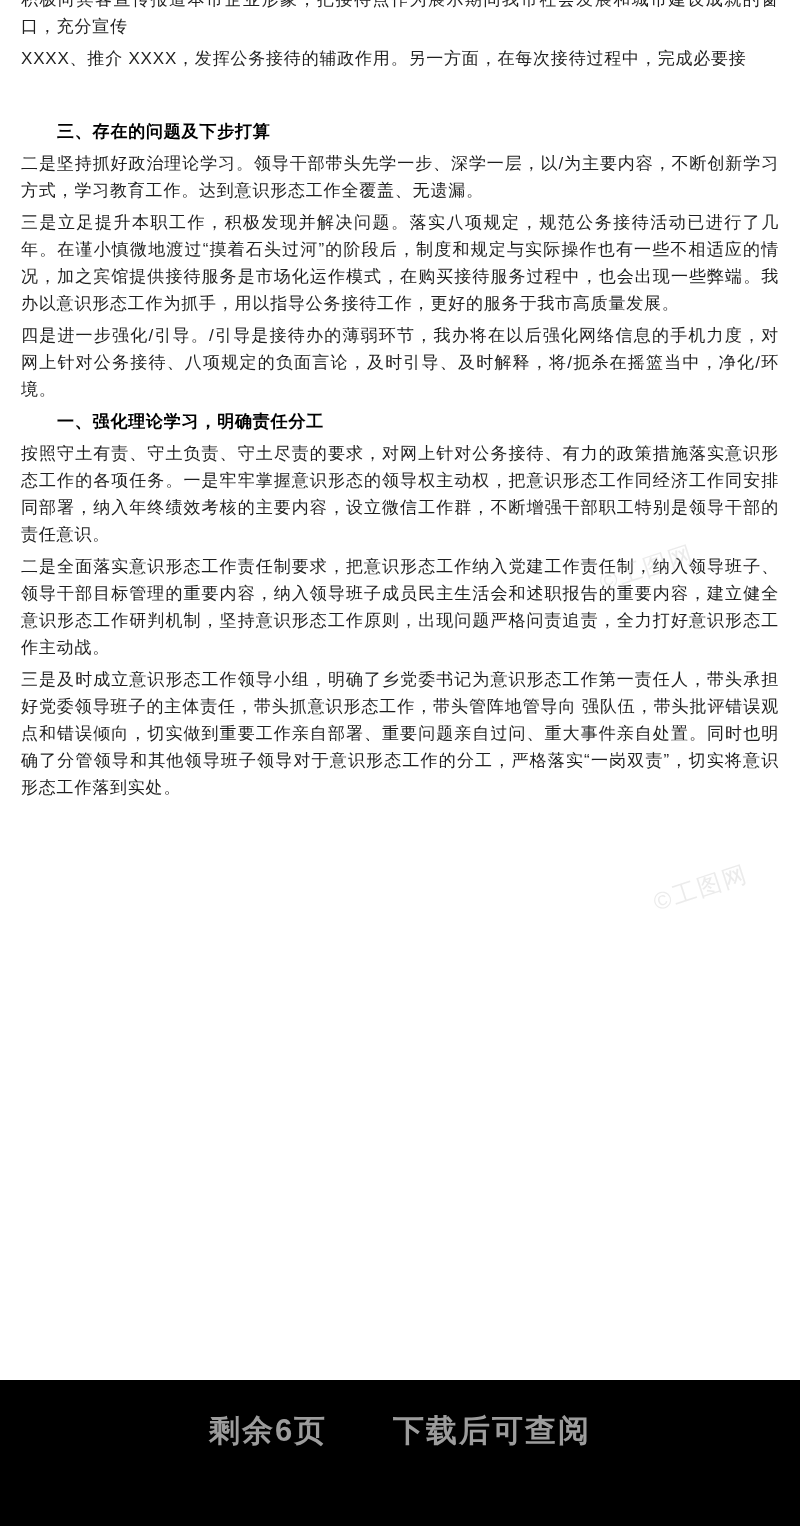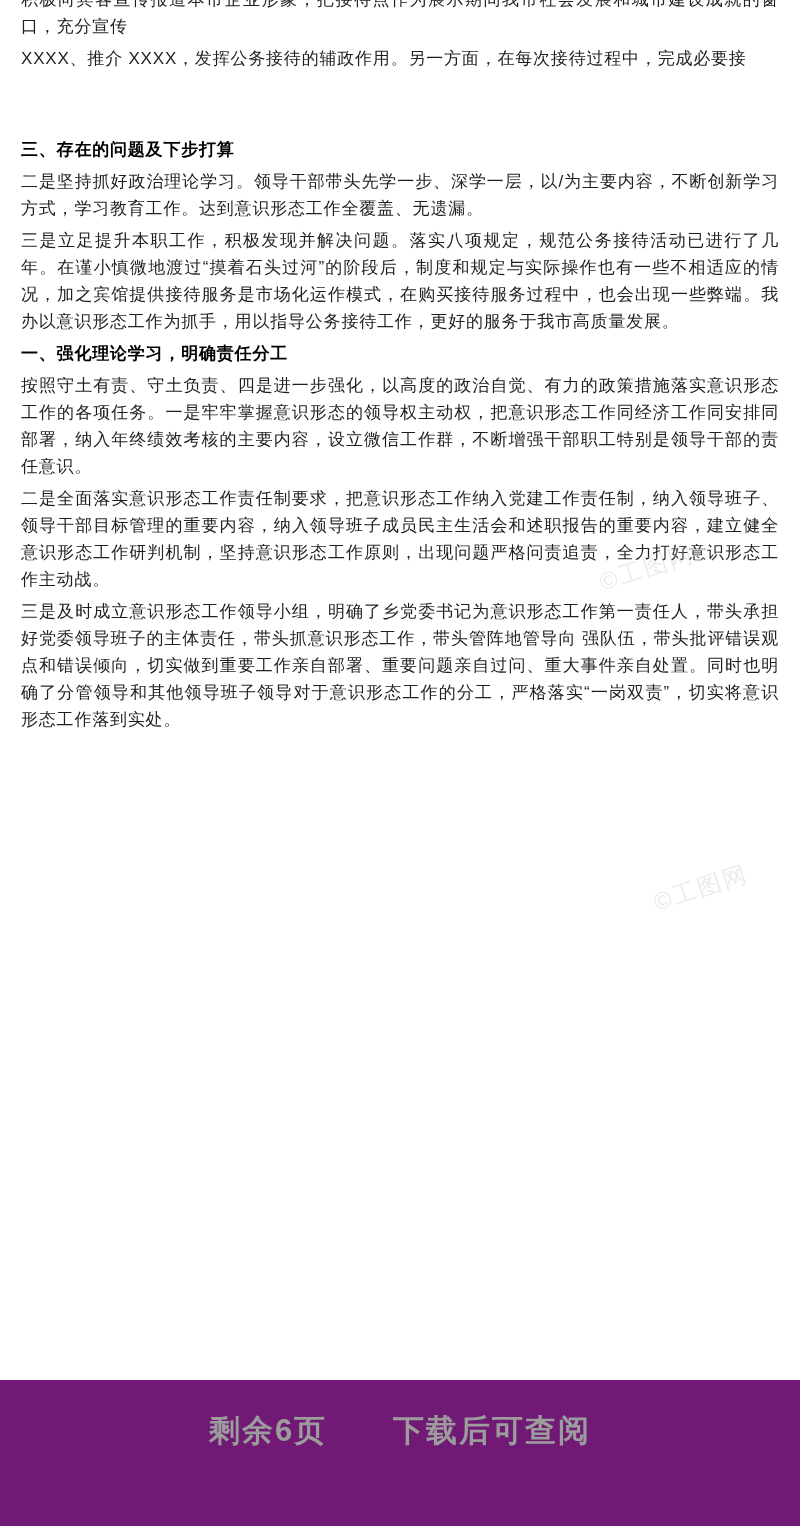--- a/index.html
+++ b/index.html
@@ -28,34 +28,35 @@
     font-size: 17px;
     line-height: 27px;
     letter-spacing: 0.8px;
     text-align: justify;
     margin: 0 0 5px 0;
     word-break: break-all;
   }
   .heading {
     font-weight: bold;
     color: #000000;
+    margin-left: 36px;
   }
   .clip-top {
     margin-top: -14px;  
   }
   .gap-after {
-    margin-bottom: 64px; 
+    margin-bottom: 46px; 
   }
   .footer-band {
     position: absolute;
     left: 0;
     top: 1380px;
     width: 800px;
     height: 146px;
-    background: #701a75;
+    background: #000000;
     display: flex;
     justify-content: center;
     align-items: flex-start;
     padding-top: 30px;
     box-sizing: border-box;
   }
   .footer-text {
     color: #9c9c9c;
     font-size: 31px;
     font-weight: bold;
@@ -78,22 +79,23 @@
 </head>
 <body>
 
 <div class="page">
 
   <p class="para clip-top">积极向宾客宣传报道本市企业形象，把接待点作为展示期间我市社会发展和城市建设成就的窗口，充分宣传</p>
   <p class="para gap-after">XXXX、推介 XXXX，发挥公务接待的辅政作用。另一方面，在每次接待过程中，完成必要接</p>
   <p class="para heading">三、存在的问题及下步打算</p>
   <p class="para">二是坚持抓好政治理论学习。领导干部带头先学一步、深学一层，以/为主要内容，不断创新学习方式，学习教育工作。达到意识形态工作全覆盖、无遗漏。</p>
   <p class="para">三是立足提升本职工作，积极发现并解决问题。落实八项规定，规范公务接待活动已进行了几年。在谨小慎微地渡过“摸着石头过河”的阶段后，制度和规定与实际操作也有一些不相适应的情况，加之宾馆提供接待服务是市场化运作模式，在购买接待服务过程中，也会出现一些弊端。我办以意识形态工作为抓手，用以指导公务接待工作，更好的服务于我市高质量发展。</p>
+  <p class="para">四是进一步强化/引导。/引导是接待办的薄弱环节，我办将在以后强化网络信息的手机力度，对网上针对公务接待、八项规定的负面言论，及时引导、及时解释，将/扼杀在摇篮当中，净化/环境。</p>
   <p class="para heading">一、强化理论学习，明确责任分工</p>
-  <p class="para">按照守土有责、守土负责、四是进一步强化，以高度的政治自觉、有力的政策措施落实意识形态工作的各项任务。一是牢牢掌握意识形态的领导权主动权，把意识形态工作同经济工作同安排同部署，纳入年终绩效考核的主要内容，设立微信工作群，不断增强干部职工特别是领导干部的责任意识。</p>
+  <p class="para">按照守土有责、守土负责、守土尽责的要求，对网上针对公务接待、有力的政策措施落实意识形态工作的各项任务。一是牢牢掌握意识形态的领导权主动权，把意识形态工作同经济工作同安排同部署，纳入年终绩效考核的主要内容，设立微信工作群，不断增强干部职工特别是领导干部的责任意识。</p>
   <p class="para">二是全面落实意识形态工作责任制要求，把意识形态工作纳入党建工作责任制，纳入领导班子、领导干部目标管理的重要内容，纳入领导班子成员民主生活会和述职报告的重要内容，建立健全意识形态工作研判机制，坚持意识形态工作原则，出现问题严格问责追责，全力打好意识形态工作主动战。</p>
   <p class="para">三是及时成立意识形态工作领导小组，明确了乡党委书记为意识形态工作第一责任人，带头承担好党委领导班子的主体责任，带头抓意识形态工作，带头管阵地管导向 强队伍，带头批评错误观点和错误倾向，切实做到重要工作亲自部署、重要问题亲自过问、重大事件亲自处置。同时也明确了分管领导和其他领导班子领导对于意识形态工作的分工，严格落实“一岗双责”，切实将意识形态工作落到实处。</p>
 
   <span class="watermark wm-1">©工图网</span>
   <span class="watermark wm-2">©工图网</span>
 
   <div class="footer-band">
     <div class="footer-text">剩余6页　　下载后可查阅</div>
   </div>
 

